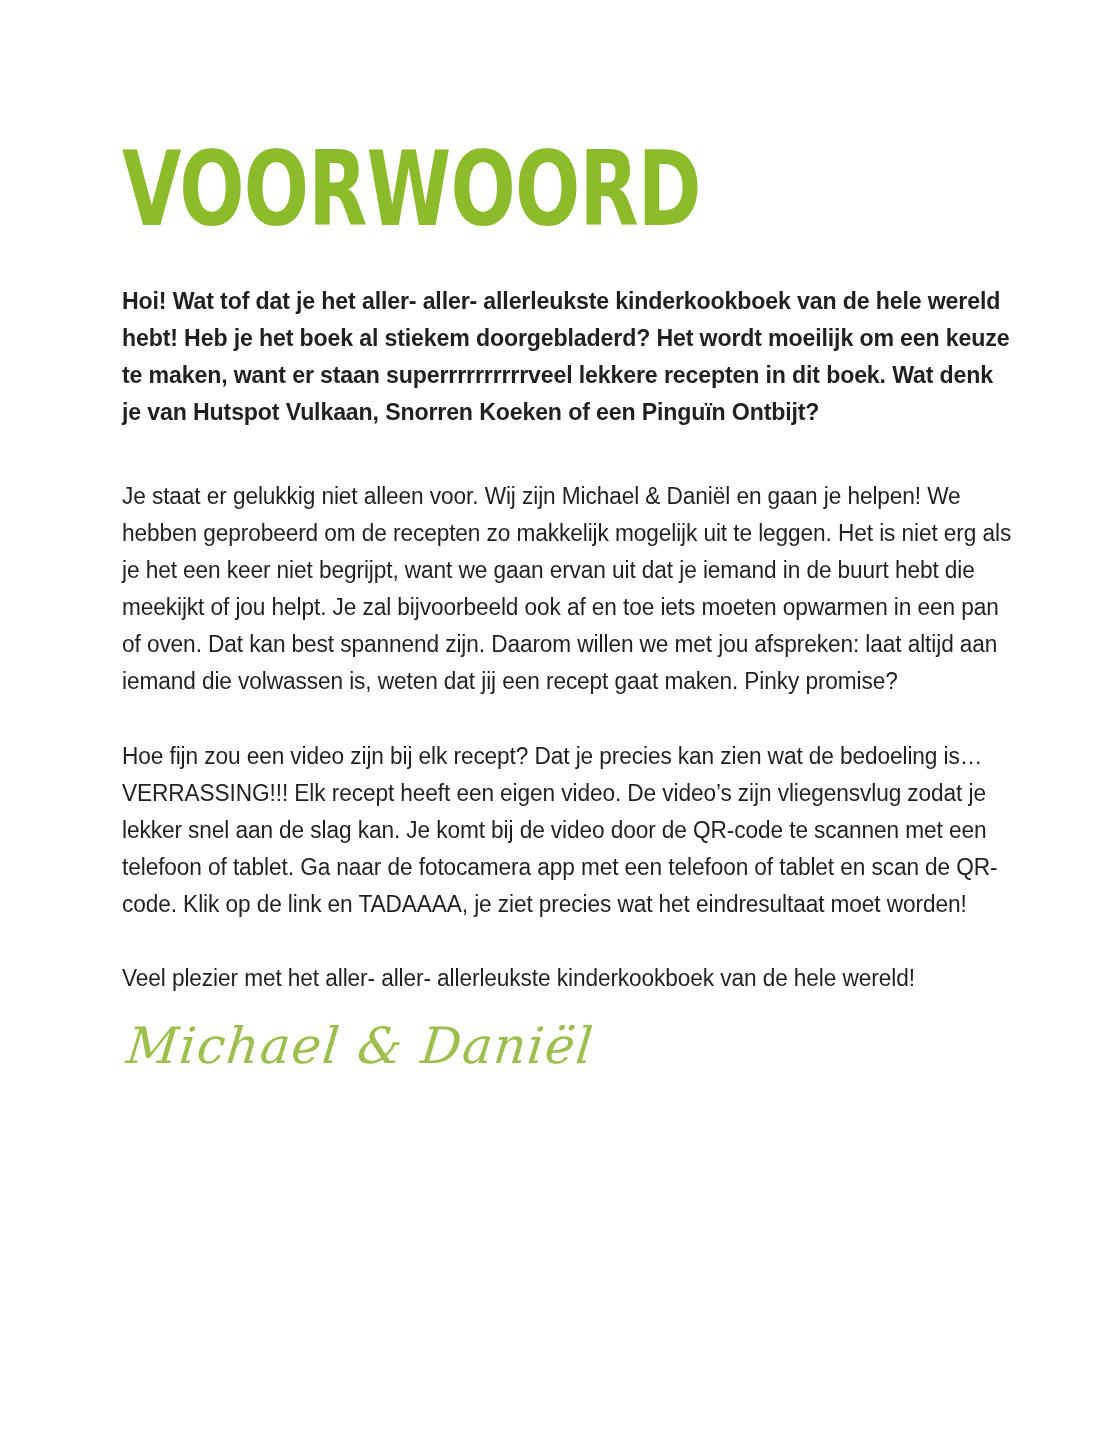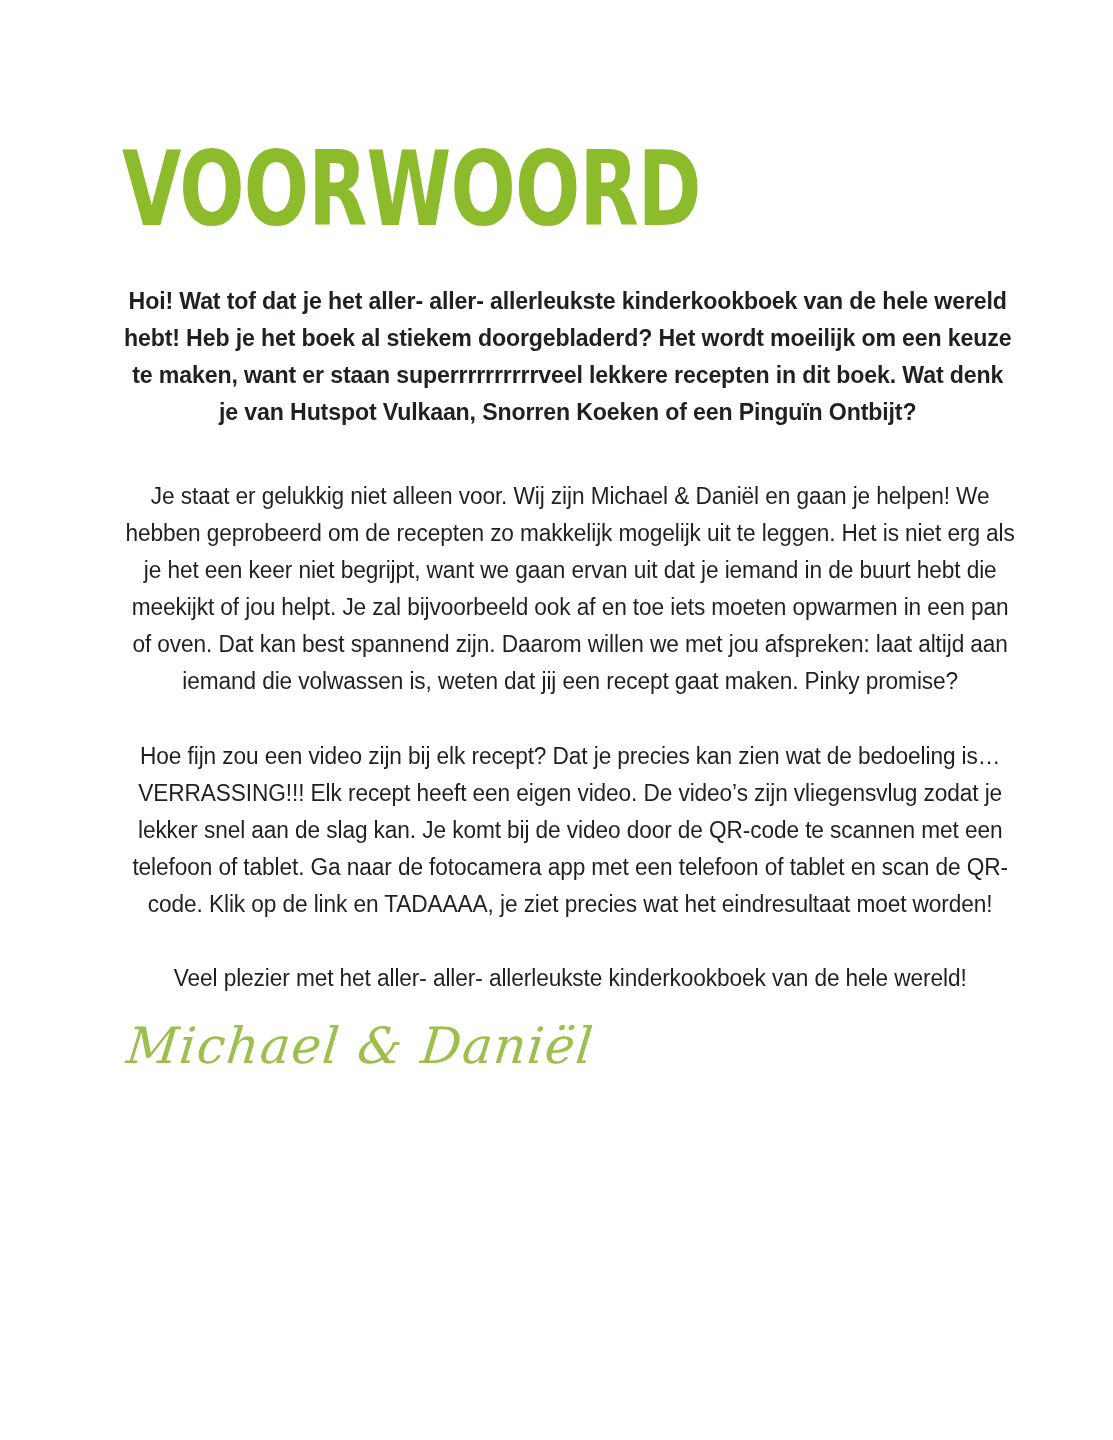--- a/index.html
+++ b/index.html
@@ -13,21 +13,20 @@
     font-family: "Liberation Sans", sans-serif;
   }
 
   .page {
     position: relative;
     width: 1033px;
     height: 1440px;
     background: #ffffff;
     overflow: hidden;
     box-sizing: border-box;
-    text-align: center;
   }
 
   .content {
     position: absolute;
     left: 122px;
     top: 0;
     width: 900px;
   }
 
   

